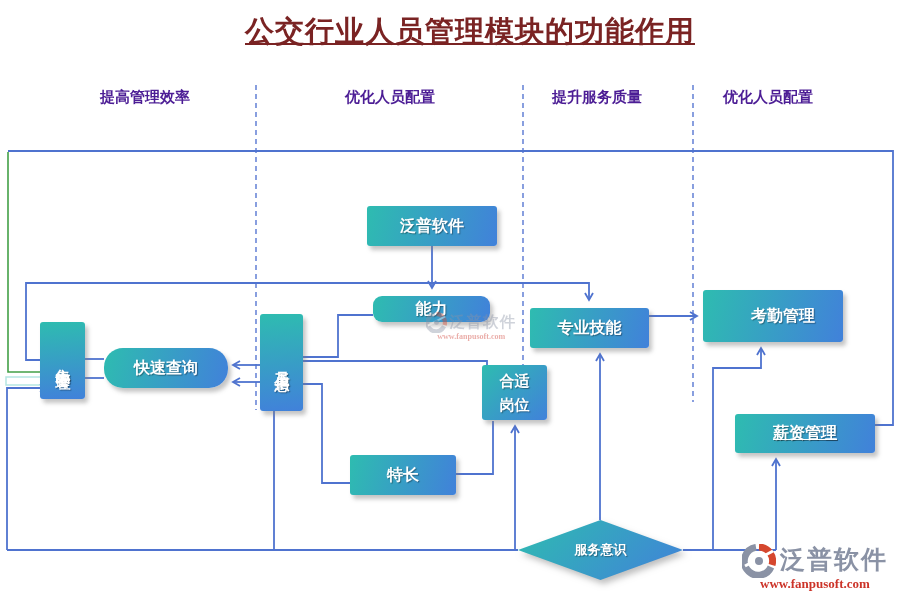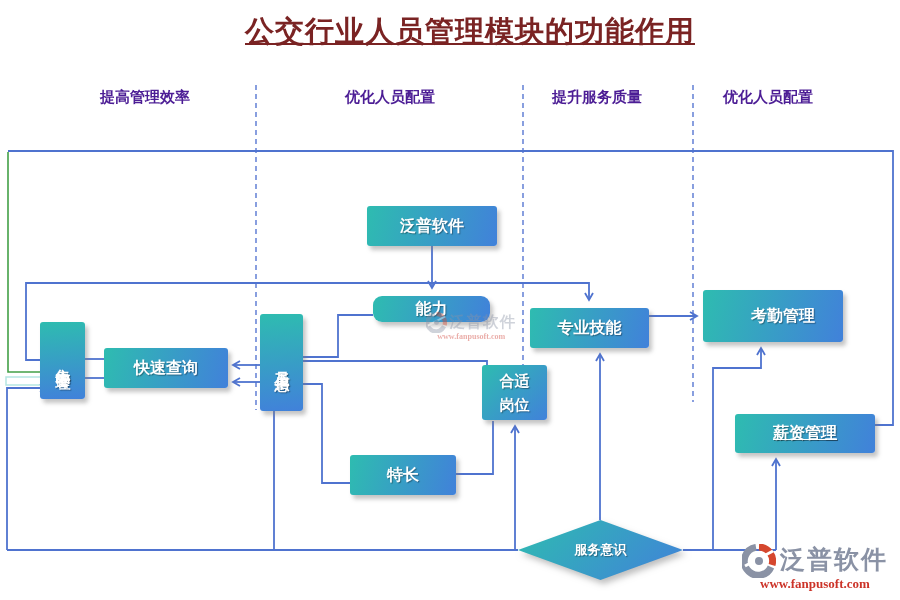--- a/index.html
+++ b/index.html
@@ -118,21 +118,21 @@
 </div>
 <div class="node" style="left:530px;top:308px;width:119px;height:40px;">
   <span>专业技能</span>
 </div>
 <div class="node" style="left:703px;top:290px;width:120px;height:52px;padding-left:20px;">
   <span>考勤管理</span>
 </div>
 <div class="node" style="left:735px;top:414px;width:140px;height:39px;text-decoration:underline;">
   <span>薪资管理</span>
 </div>
-<div class="node" style="left:104px;top:348px;width:124px;height:40px;">
+<div class="node" style="left:104px;top:348px;width:124px;height:40px;border-radius:19px;">
   <span>快速查询</span>
 </div>
 <div class="node vert" style="left:40px;top:322px;width:45px;height:77px;">
   <span>集中管理</span>
 </div>
 <div class="node vert" style="left:260px;top:314px;width:43px;height:97px;">
   <span>员工信息</span>
 </div>
 <div class="node sq" style="left:482px;top:365px;width:65px;height:55px;">
   <span>合适岗位</span>

